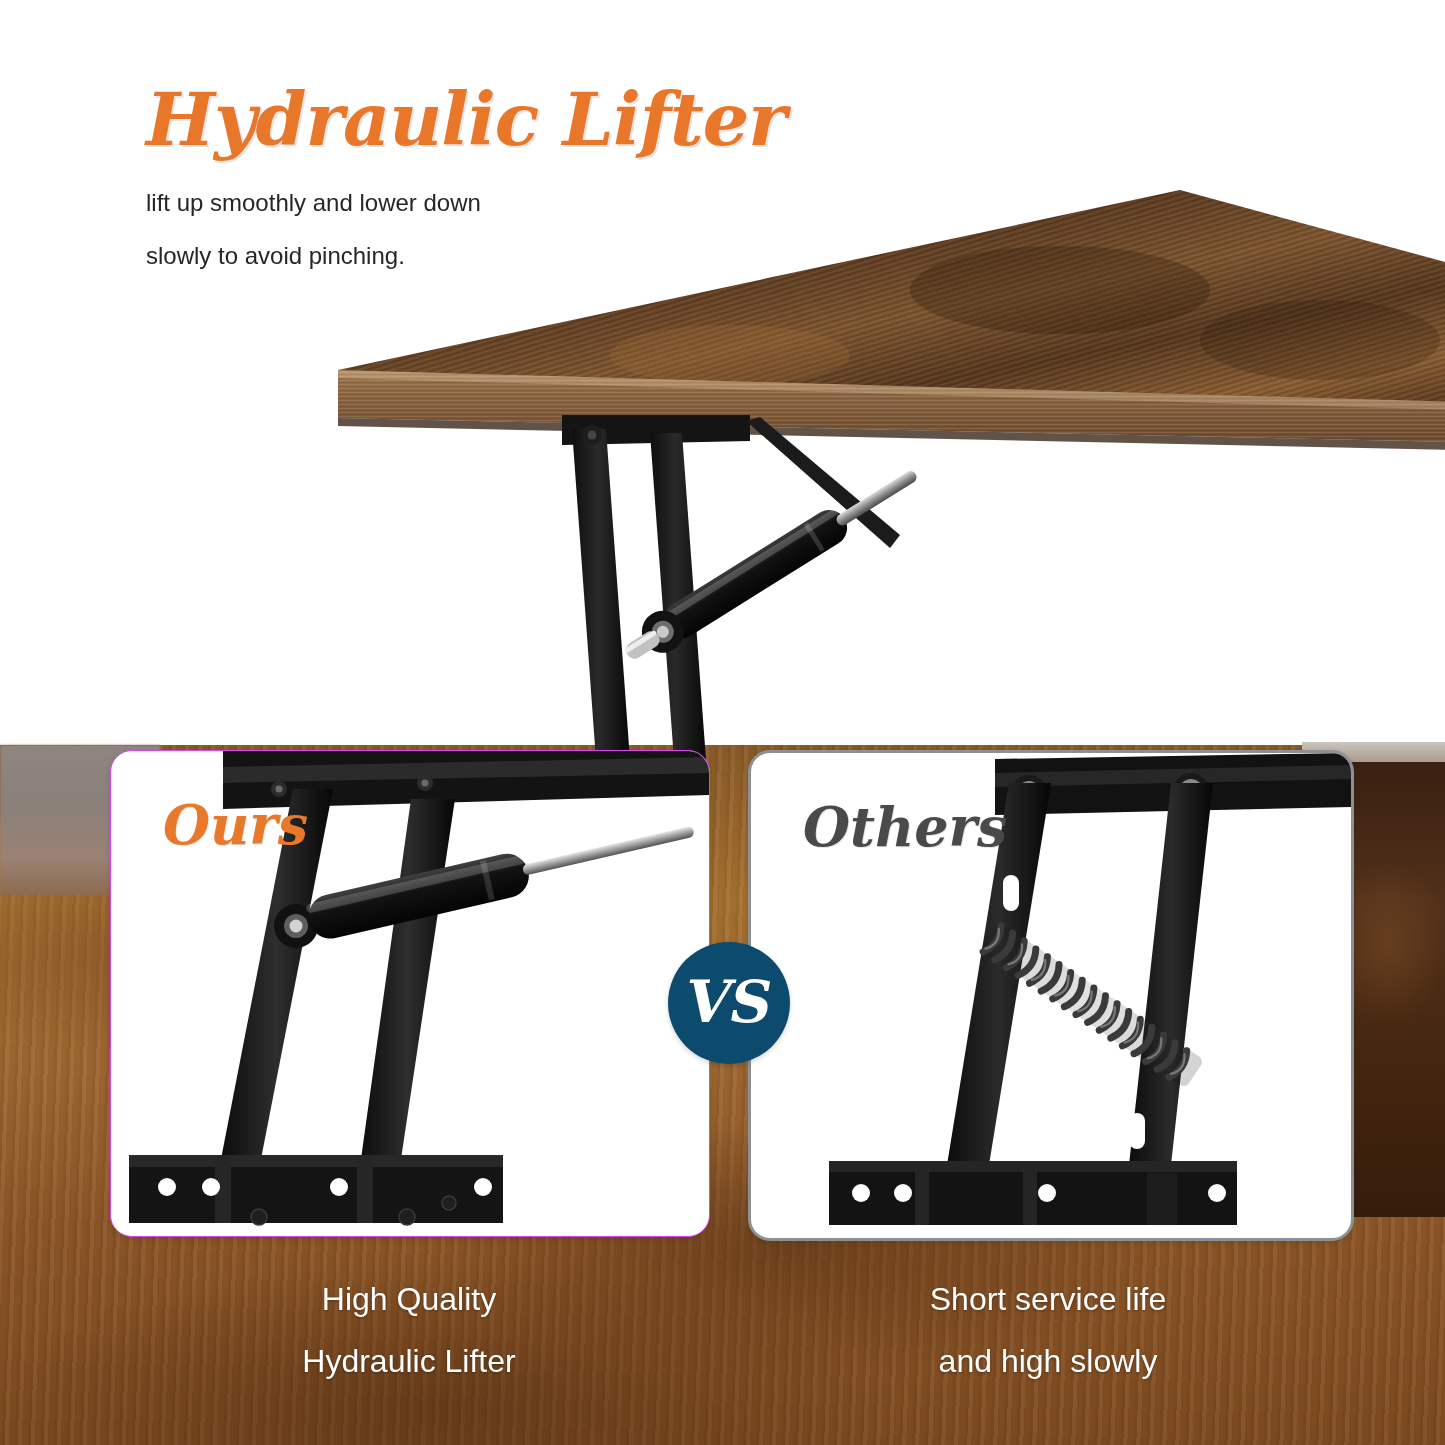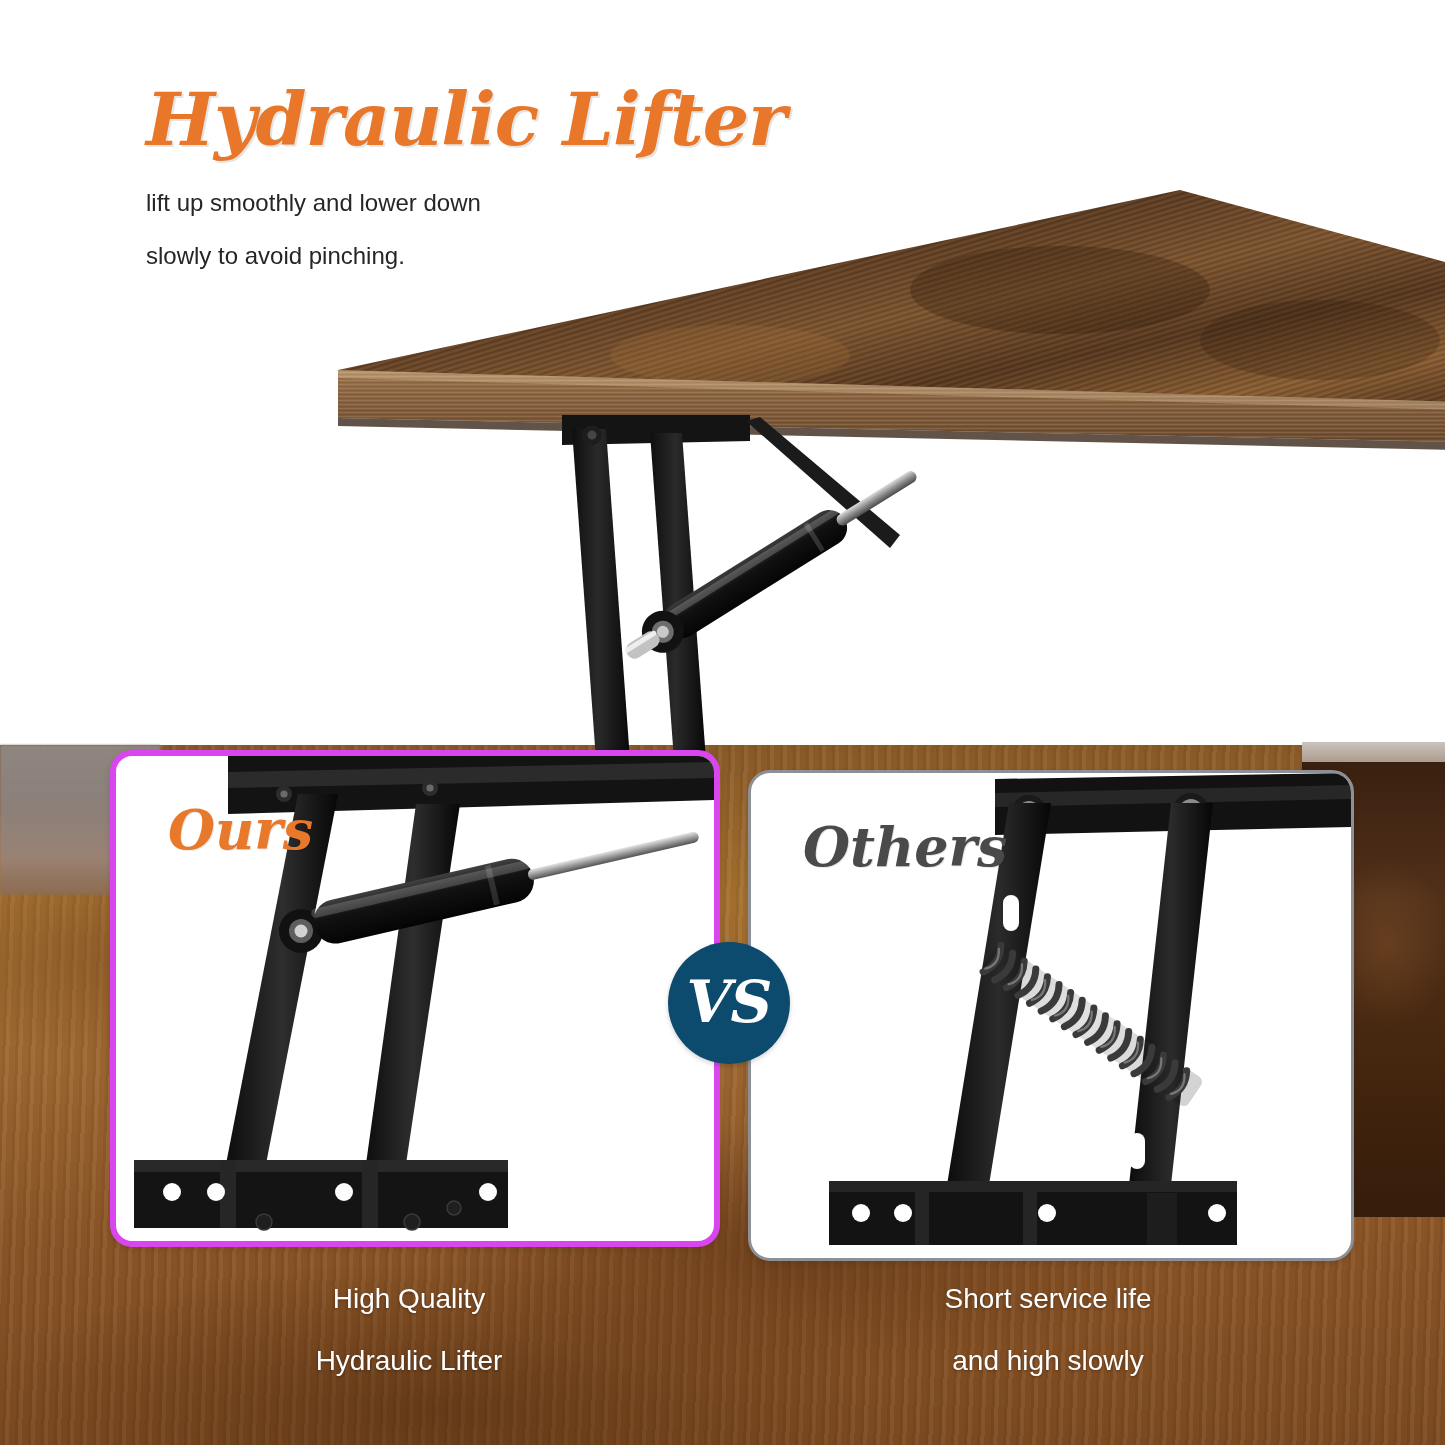--- a/index.html
+++ b/index.html
@@ -66,28 +66,27 @@
 
   
   .frame{position:absolute;left:500px;top:415px;width:440px;height:340px;}
 
   
   .card{
     position:absolute;background:#ffffff;border-radius:22px;overflow:hidden;
   }
   .card-ours{
     left:110px;top:750px;width:598px;height:485px;
-    border:6px solid #d946ef;
+    border:1px solid #d946ef;
     box-shadow:0 2px 6px rgba(0,0,0,.12);
   }
   .card-others{
     left:748px;top:750px;width:600px;height:485px;
     border:3px solid #8d9195;
     box-shadow:0 2px 6px rgba(0,0,0,.12);
-    margin-top:20px;
   }
   .card-label{
     position:absolute;left:52px;top:42px;
     font-family:"DejaVu Serif",serif;
     font-weight:700;font-style:italic;font-size:54px;
     letter-spacing:0px;z-index:6;
   }
   .lbl-ours{color:#e8792b;text-shadow:1px 1px 0 rgba(0,0,0,.10);}
   .lbl-others{color:#4a4a4a;text-shadow:1px 1px 0 rgba(0,0,0,.10);}
 
@@ -102,21 +101,21 @@
   }
   .vs-badge span{
     font-family:"DejaVu Serif",serif;font-weight:700;font-style:italic;
     font-size:58px;color:#ffffff;letter-spacing:-1px;line-height:1;
     transform:translateY(-1px);
   }
 
   
   .caption{
     position:absolute;text-align:center;color:#ffffff;
-    font-size:28px;line-height:62px;
+    font-size:32px;line-height:62px;
     font-family:"Liberation Sans",sans-serif;
     white-space:pre-line;
     text-shadow:0 1px 3px rgba(0,0,0,.35);
   }
   .cap-left{left:110px;top:1268px;width:598px;}
   .cap-right{left:748px;top:1268px;width:600px;}
 </style>
 </head>
 <body>
 

